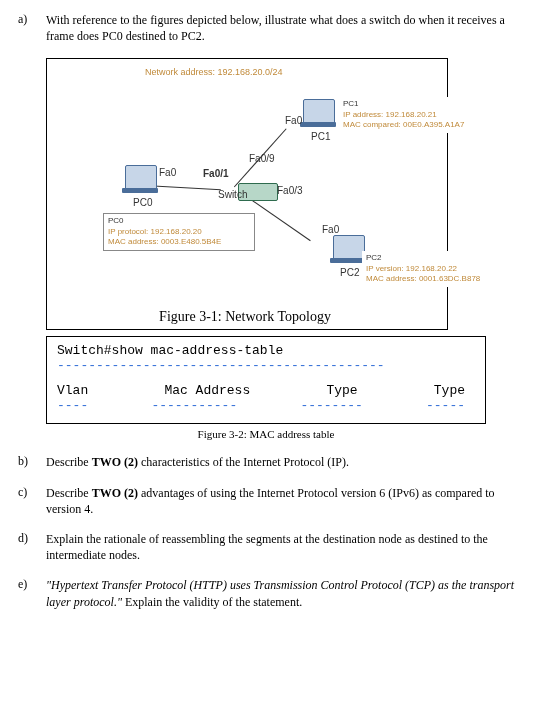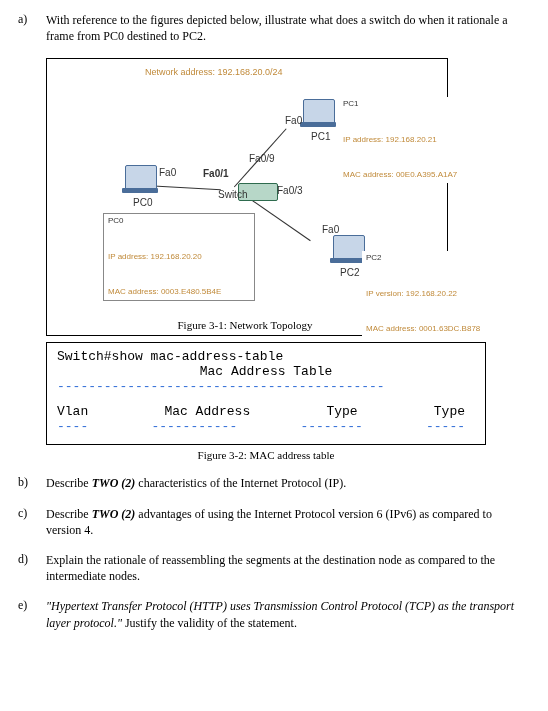--- a/index.html
+++ b/index.html
@@ -17,21 +17,21 @@
     margin-bottom: 14px;
   }
   .q-label {
     width: 28px;
     flex-shrink: 0;
   }
   .q-body {
     flex: 1;
     line-height: 1.35;
   }
-  .bold { font-weight: bold; font-style: italic; }
+  .bold { font-weight: bold; }
   .italic { font-style: italic; }
   .figure-container {
     border: 1px solid #000;
     margin: 10px 0 4px 28px;
     padding: 8px 12px 4px 8px;
     width: 402px;
     box-sizing: border-box;
   }
   .topology {
     position: relative;
@@ -69,42 +69,42 @@
     background: #b7d7c8;
     border: 1px solid #2e6b4e;
     border-radius: 2px;
   }
   .lbl {
     position: absolute;
     font-size: 10px;
     color: #333;
     white-space: nowrap;
   }
-  .orange { color: #c08a3a; margin-top: 25px; }
+  .orange { color: #c08a3a; }
   svg.wires {
     position: absolute;
     top: 0;
     left: 0;
     width: 100%;
     height: 100%;
   }
   .info-box {
     position: absolute;
     border: 1px solid #888;
     background: #fff;
     padding: 2px 4px;
     font-size: 8px;
     line-height: 1.3;
     color: #333;
   }
   .fig-caption {
     text-align: center;
     font-family: "Times New Roman", serif;
-    font-size: 11px;
-    margin-top: 12px;
+    font-size: 14px;
+    margin-top: 2px;
   }
   .mac-table {
     border: 1px solid #000;
     margin: 6px 0 4px 28px;
     width: 440px;
     box-sizing: border-box;
     padding: 6px 10px 10px 10px;
     font-family: "Courier New", monospace;
     font-size: 13px;
     text-align: left;
@@ -128,21 +128,21 @@
     font-size: 11px;
     margin: 0 0 14px 28px;
     width: 440px;
   }
 </style>
 </head>
 <body>
 
 <div class="question">
   <div class="q-label">a)</div>
-  <div class="q-body">With reference to the figures depicted below, illustrate what does a switch do when it rationale a frame from PC0 destined to PC2.</div>
+  <div class="q-body">With reference to the figures depicted below, illustrate what does a switch do when it receives a frame does PC0 destined to PC2.</div>
 </div>
 
 <div class="figure-container">
   <div class="topology">
     <div class="net-addr">Network address: 192.168.20.0/24</div>
 
     <svg class="wires" viewBox="0 0 424 240">
       <line x1="95" y1="118" x2="185" y2="123" stroke="#333" stroke-width="1.2"></line>
       <line x1="200" y1="120" x2="258" y2="55" stroke="#333" stroke-width="1.2"></line>
       <line x1="210" y1="128" x2="285" y2="180" stroke="#333" stroke-width="1.2"></line>
@@ -164,42 +164,41 @@
     <div class="lbl" style="left:256px; top:64px;">PC1</div>
     <div class="lbl" style="left:230px; top:48px;">Fa0</div>
 
     <div class="pc-box" style="left:278px; top:168px;"></div>
     <div class="pc-base" style="left:275px; top:191px;"></div>
     <div class="lbl" style="left:285px; top:200px;">PC2</div>
     <div class="lbl" style="left:267px; top:157px;">Fa0</div>
 
     <div class="info-box" style="left:48px; top:146px; width:142px;">
       <div>PC0</div>
-      <div class="orange">IP address: 192.168.20.20</div>
+      <div class="orange">IP protocol: 192.168.20.20</div>
       <div class="orange">MAC address: 0003.E480.5B4E</div>
     </div>
 
     <div class="info-box" style="left:284px; top:30px; border:none; width:140px;">
       <div>PC1</div>
       <div class="orange">IP address: 192.168.20.21</div>
-      <div class="orange">MAC address: 00E0.A395.A1A7</div>
+      <div class="orange">MAC compared: 00E0.A395.A1A7</div>
     </div>
 
     <div class="info-box" style="left:307px; top:184px; border:none; width:140px;">
       <div>PC2</div>
       <div class="orange">IP version: 192.168.20.22</div>
       <div class="orange">MAC address: 0001.63DC.B878</div>
     </div>
   </div>
   <div class="fig-caption">Figure 3-1: Network Topology</div>
 </div>
 
 <div class="mac-table">
   <div>Switch#show mac-address-table</div>
-  <div class="mac-title-line">Mac Address Table</div>
   <div class="mac-dashes">------------------------------------------</div>
   <div style="height:10px"></div>
   <div class="mac-cols">
     <span>Vlan</span>
     <span>Mac Address</span>
     <span>Type</span>
     <span>Type</span>
   </div>
   <div class="mac-cols mac-dashes">
     <span>----</span>
@@ -219,21 +218,21 @@
 
 <div class="question">
   <div class="q-label">c)</div>
   <div class="q-body">
     Describe <span class="bold">TWO (2)</span> advantages of using the Internet Protocol version 6 (IPv6) as compared to version 4.
   </div>
 </div>
 
 <div class="question">
   <div class="q-label">d)</div>
-  <div class="q-body">Explain the rationale of reassembling the segments at the destination node as compared to the intermediate nodes.</div>
+  <div class="q-body">Explain the rationale of reassembling the segments at the destination node as destined to the intermediate nodes.</div>
 </div>
 
 <div class="question">
   <div class="q-label">e)</div>
   <div class="q-body">
-    <span class="italic">"Hypertext Transfer Protocol (HTTP) uses Transmission Control Protocol (TCP) as the transport layer protocol."</span><span> Justify the validity of the statement.</span>
+    <span class="italic">"Hypertext Transfer Protocol (HTTP) uses Transmission Control Protocol (TCP) as the transport layer protocol."</span><span> Explain the validity of the statement.</span>
   </div>
 </div>
 
 </body></html>

